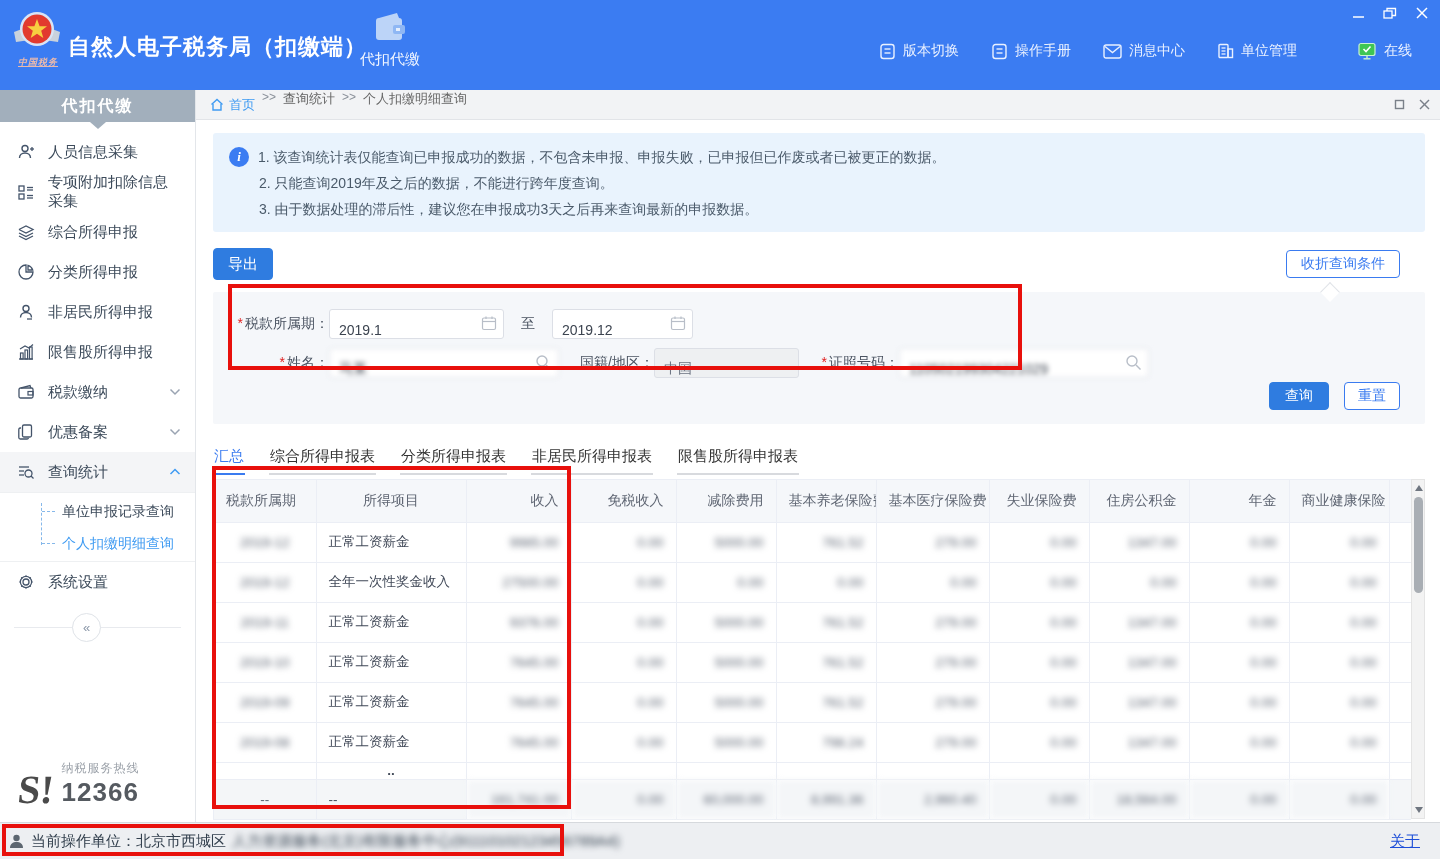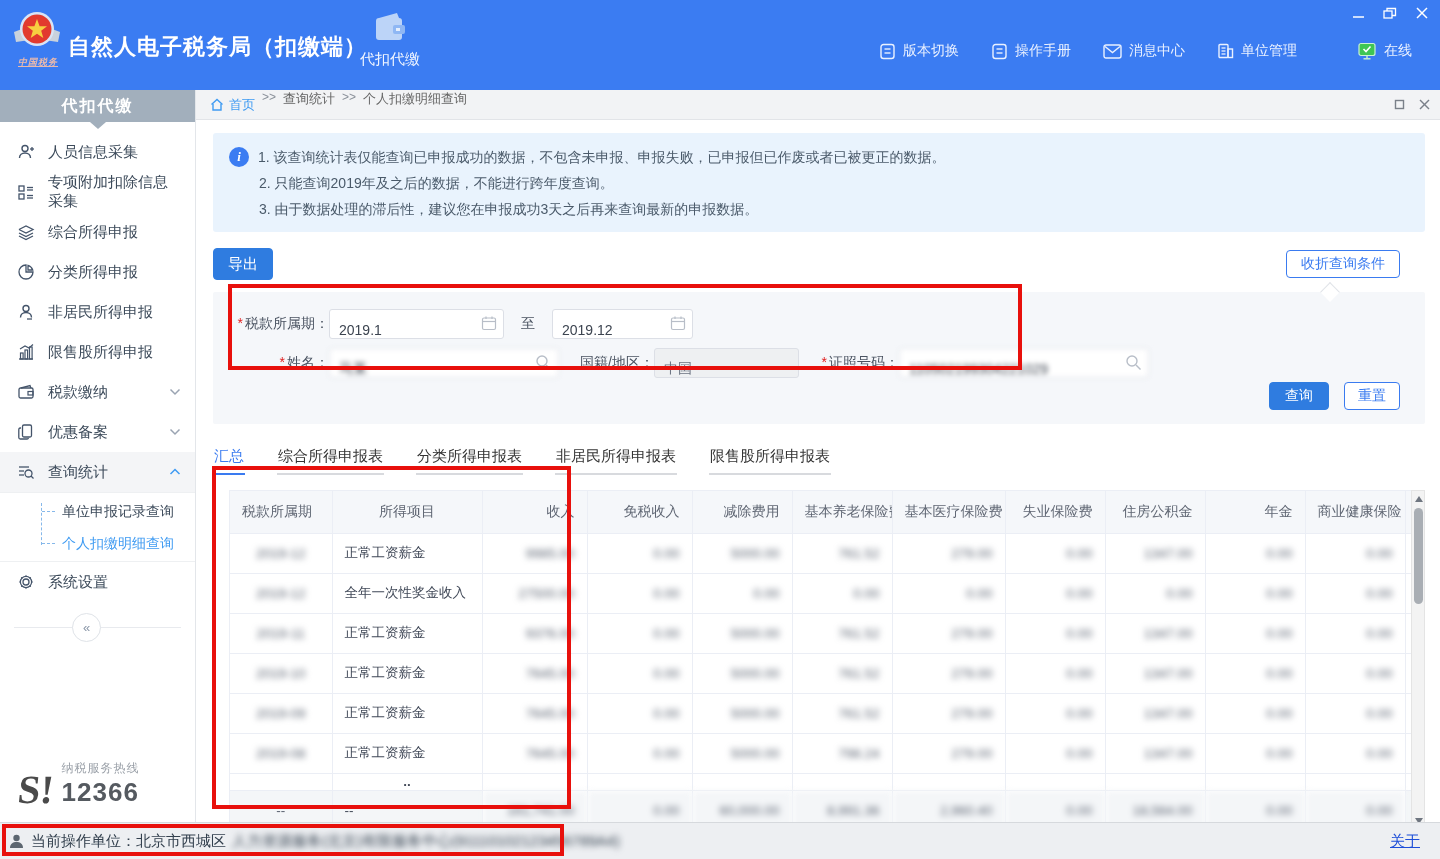--- a/index.html
+++ b/index.html
@@ -88,25 +88,25 @@
   .tinput { height:30px; border:1px solid #dcdfe6; border-radius:3px; background:#fff;
     font-size:14px; color:#3c4450; padding:12px 30px 0 9px; font-family:inherit; }
   .tinput:disabled { background:#eef0f2; color:#6a7280;font-family:Liberation Serif, serif; }
   .in-icon { position:absolute; right:7px; top:6px; }
   .blur { filter:blur(3px); }
   .blur-soft { filter:blur(2.5px); }
   .q-actions { position:absolute; right:25px; bottom:14px; display:flex; gap:15px; }
   .search-btn { width:60px; height:28px; }
   .reset-btn { width:56px; height:28px; }
 
-  .tabs { margin-top:18px; display:flex; gap:32px; font-size:15px; }
+  .tabs { margin-top:18px; display:flex; gap:24px; font-size:15px; }
   .tab { padding:5px 1px 7px; border-bottom:2px solid #d8dade; color:#333; cursor:pointer; }
   .tab.active { color:#3a7bf0; border-color:#3a7bf0; }
 
-  .table-zone { margin-top:15px; display:flex;padding-left:16px; }
+  .table-zone { margin-top:4px; display:flex; }
   .table-scroll { width:1198px; overflow:hidden; border-left:1px solid #ebeef5; border-top:1px solid #ebeef5; }
   table.grid { border-collapse:collapse; table-layout:fixed; width:1240px; font-size:13.5px; color:#5a6270; }
   .grid th, .grid td { border-right:1px solid #ebeef5; border-bottom:1px solid #ebeef5;
     padding:0 12px; overflow:hidden; white-space:nowrap; }
   .grid th { height:42px; background:#f5f7fa; color:#5f6673; font-weight:normal; font-size:14px; }
   .grid td { height:40px; }
   .grid th:nth-child(1){width:102px; text-align:left;}
   .grid th:nth-child(2){width:150px; text-align:center;font-family:Liberation Serif, serif;}
   .grid th:nth-child(3){width:105px;} .grid th:nth-child(4){width:105px;}
   .grid th:nth-child(5){width:100px;} .grid th:nth-child(6){width:100px;}

